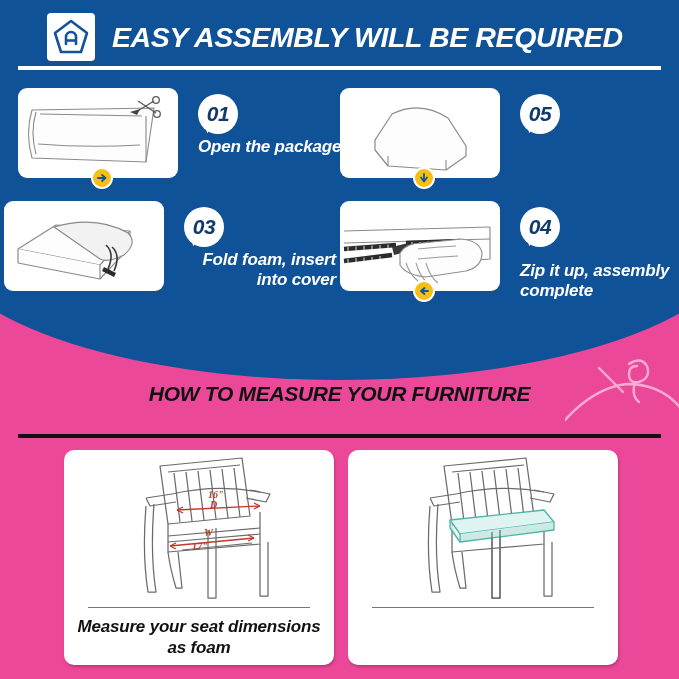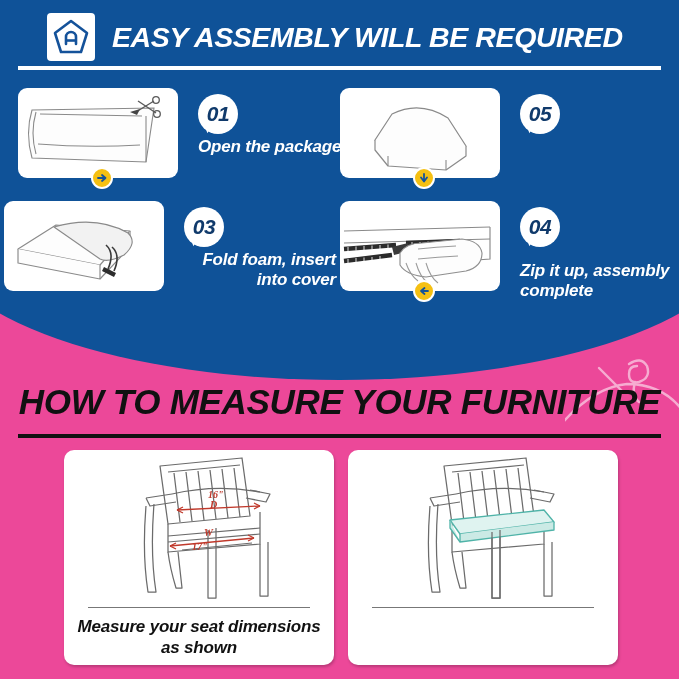--- a/index.html
+++ b/index.html
@@ -37,21 +37,21 @@
                     border-top:13px solid #ffffff;transform:rotate(14deg);}
   .num-bubble .num{position:absolute;left:0;top:0;width:40px;height:40px;line-height:40px;
                    text-align:center;font-size:21px;font-weight:bold;font-style:italic;
                    color:#103A6B;letter-spacing:-0.5px;}
   .step-text{position:absolute;font-size:17px;font-weight:bold;font-style:italic;
              color:#ffffff;line-height:19.5px;letter-spacing:-0.2px;}
 
   
   .deco{position:absolute;right:-6px;top:340px;width:120px;height:120px;opacity:.55;}
   .measure-title{position:absolute;left:0;top:382px;width:679px;text-align:center;
-                 font-size:35px;font-weight:bold;font-style:italic;color:#111111;
+                 font-size:21px;font-weight:bold;font-style:italic;color:#111111;
                  letter-spacing:-0.3px;white-space:nowrap;}
   .black-rule{position:absolute;left:18px;top:434px;width:643px;height:4px;background:#111111;}
 
   .panel{position:absolute;top:450px;width:270px;height:215px;background:#ffffff;
          border-radius:10px;box-shadow:1px 2px 3px rgba(0,0,0,.22);}
   .panel.left{left:64px;}
   .panel.right{left:348px;}
   .panel-art{position:absolute;left:0;top:0;width:270px;height:155px;}
   .panel-divider{position:absolute;left:24px;top:157px;width:222px;height:1px;background:#777;}
   .panel-caption{position:absolute;left:10px;top:166px;width:250px;text-align:center;
@@ -251,21 +251,21 @@
         <path d="M190 88 l-6 -3 M190 88 l-6 3"></path>
       </g>
       <g fill="#C0392B" font-family="'Liberation Serif',serif" font-size="10" font-style="italic" font-weight="bold">
         <text x="144" y="48">16"</text>
         <text x="146" y="58">D</text>
         <text x="140" y="86">W</text>
         <text x="128" y="100">17"</text>
       </g>
     </svg>
     <div class="panel-divider"></div>
-    <div class="panel-caption">Measure your seat dimensions as shown</div>
+    <div class="panel-caption">Measure your seat dimensions as foam</div>
   </div>
 
   <div class="panel right">
     <svg class="panel-art" viewBox="0 0 270 155">
       <g fill="none" stroke="#6b6b6b" stroke-width="1.25" stroke-linejoin="round">
         <path d="M96 16 L178 8 L186 66 L104 74 Z"></path>
         <path d="M104 22 L176 15"></path>
         <path d="M110 23 L116 72 M122 22 L128 71 M134 21 L140 70 M146 20 L152 69 M158 19 L164 68 M170 18 L176 67"></path>
         <path d="M82 48 L108 44 M82 48 L86 56 L112 52"></path>
         <path d="M186 40 L206 44 L202 52 L182 48"></path>

